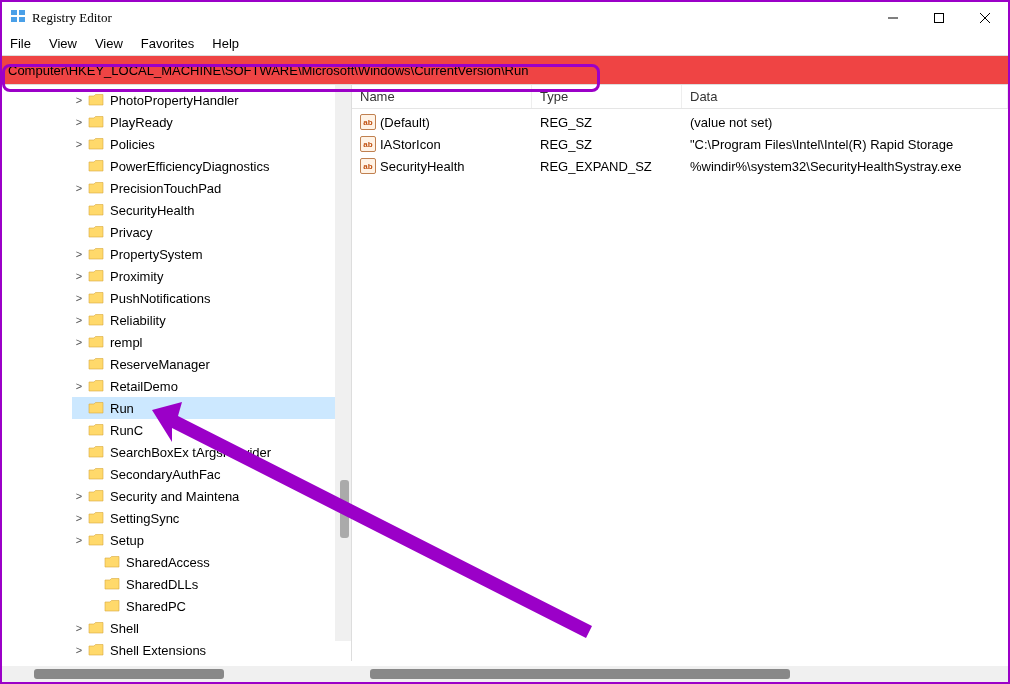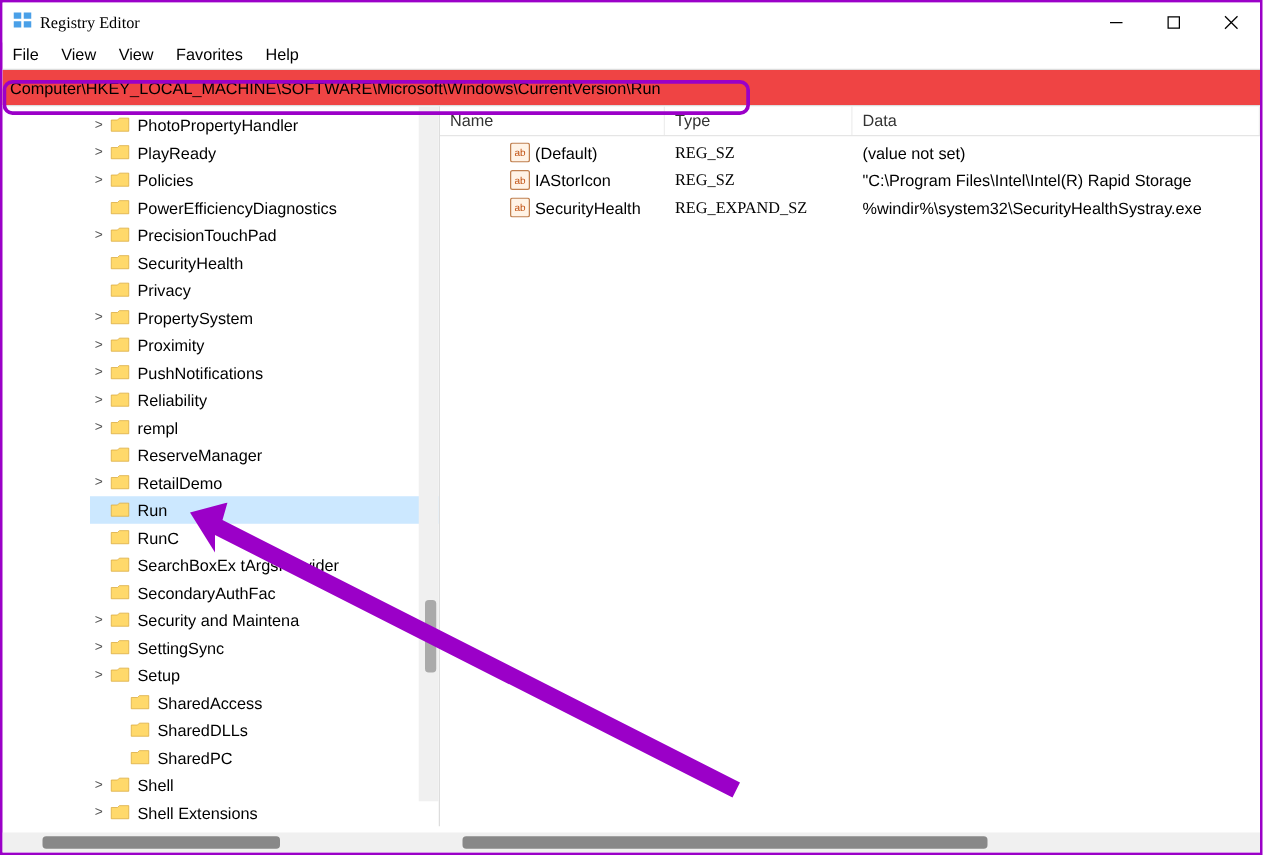--- a/index.html
+++ b/index.html
@@ -28,23 +28,23 @@
   .list-pane { flex: 1; position: relative; overflow: hidden; }
   .list-header { display: flex; height: 24px; align-items: center; border-bottom: 1px solid #e5e5e5; font-size: 13px; color: #333; }
   .col { padding: 0 8px; border-right: 1px solid #eee; height: 100%; display: flex; align-items: center; }
   .col.name { width: 180px; }
   .col.type { width: 150px; }
   .col.data { flex: 1; }
   .list-body { padding-top: 2px; }
   .row { display: flex; height: 22px; align-items: center; }
   .row .cell { padding: 0 8px; white-space: nowrap; overflow: hidden; }
   .row .cell.name { width: 180px; display: flex; align-items: center; }
-  .row .cell.type { width: 150px; font-family: Liberation Serif, serif; }
+  .row .cell.type { width: 150px; }
   .row .cell.data { flex: 1; }
-  .string-icon { width: 16px; height: 16px; margin-right: 4px; display: inline-flex; align-items:center; justify-content:center; border:1px solid #c08050; background:#fff3e6; font-size:8px; color:#c05010; font-weight:normal; border-radius:2px;margin-left:48px; }
+  .string-icon { width: 16px; height: 16px; margin-right: 4px; display: inline-flex; align-items:center; justify-content:center; border:1px solid #c08050; background:#fff3e6; font-size:8px; color:#c05010; font-weight:bold; border-radius:2px; }
   .bottom-scroll { position: absolute; left: 0; right: 0; bottom: 0; height: 16px; display:flex; }
   .hscroll-track { background:#f0f0f0; height:16px; position:relative; }
   .hscroll-thumb { position:absolute; height:10px; top:3px; background:#888; border-radius:3px; }
   .arrow-overlay { position: absolute; pointer-events: none; z-index: 30; }
 </style>
 </head>
 <body>
 
 <div class="titlebar">
   <span>

